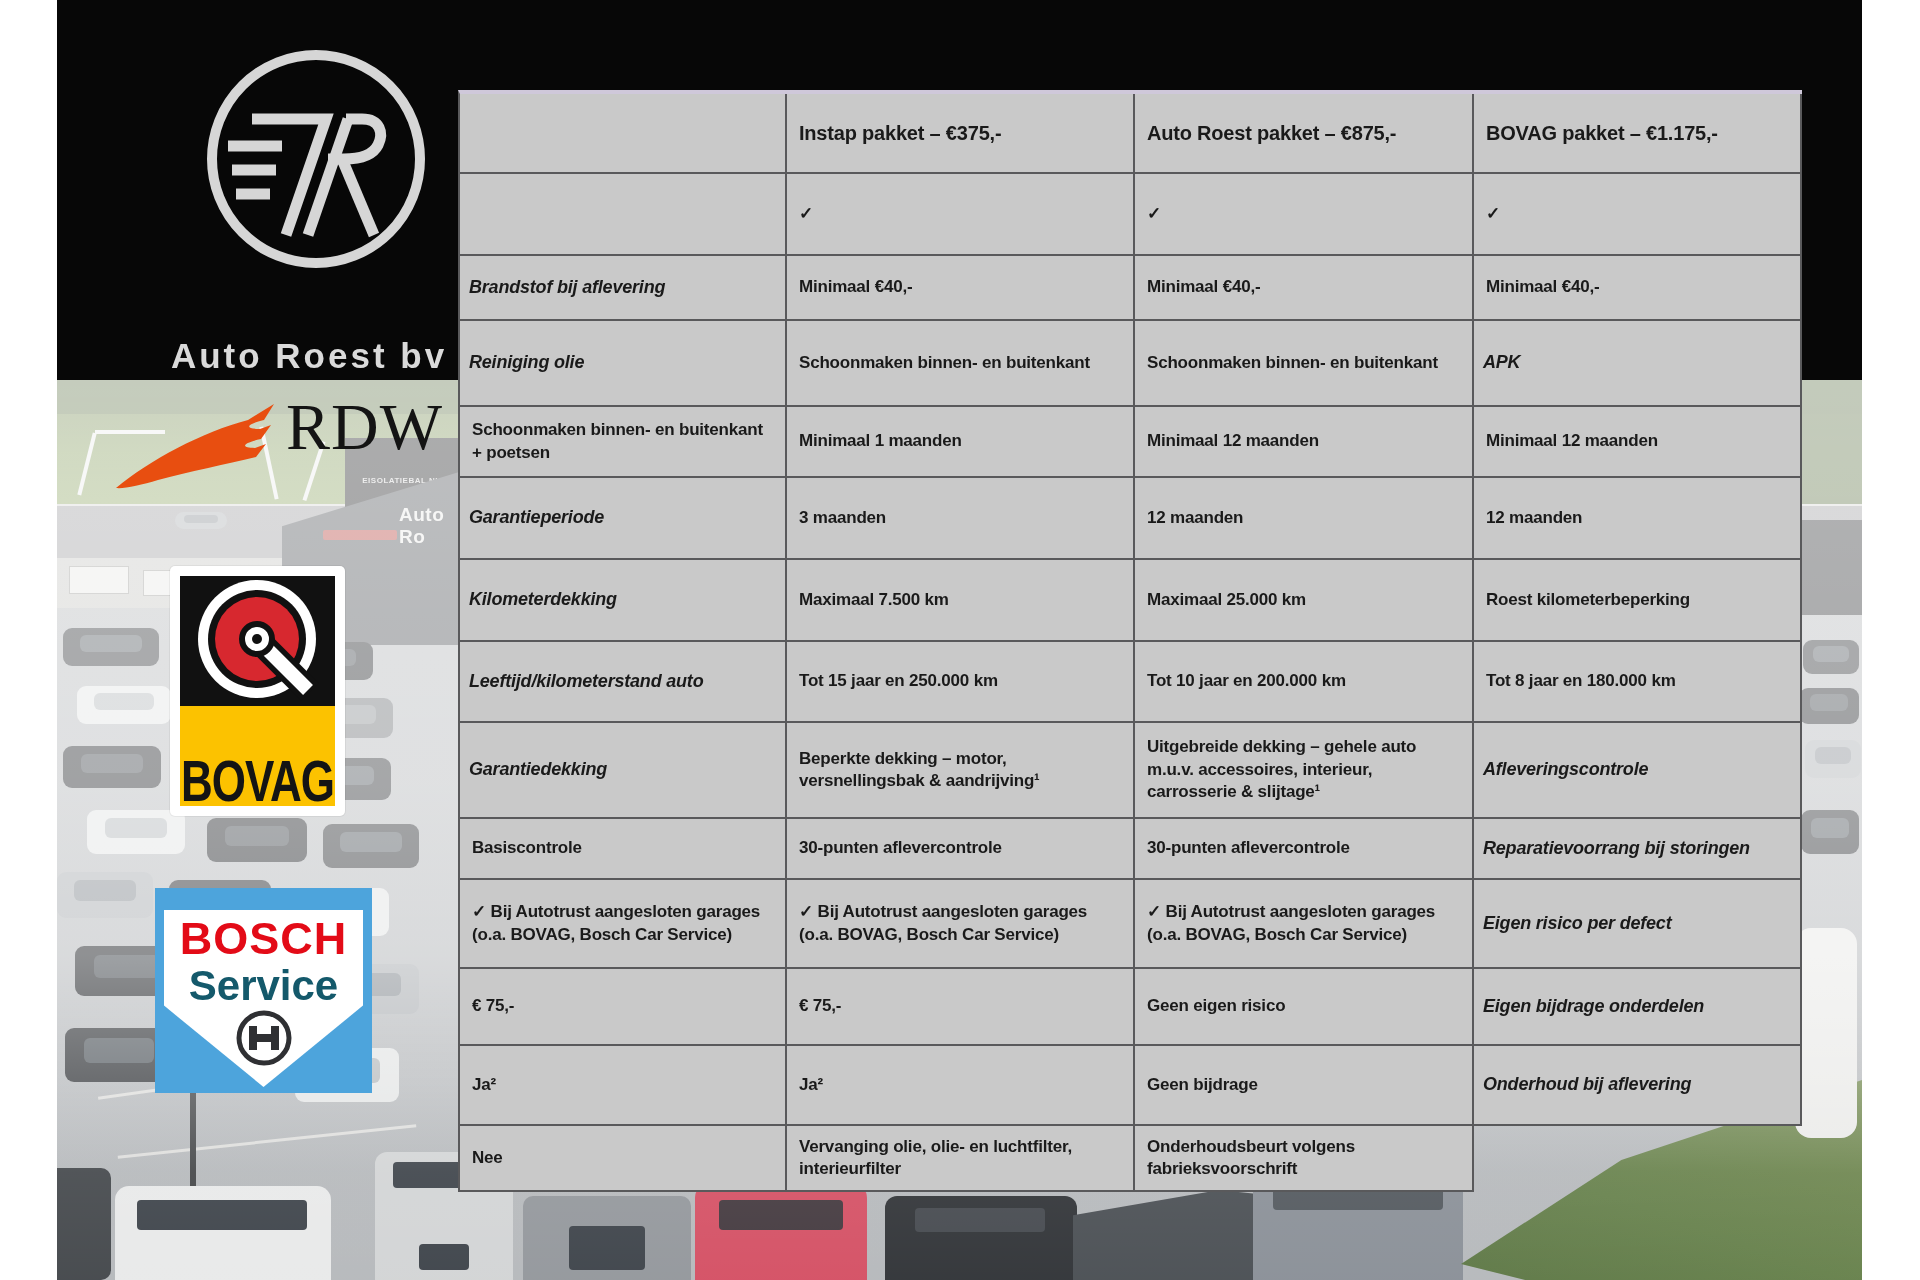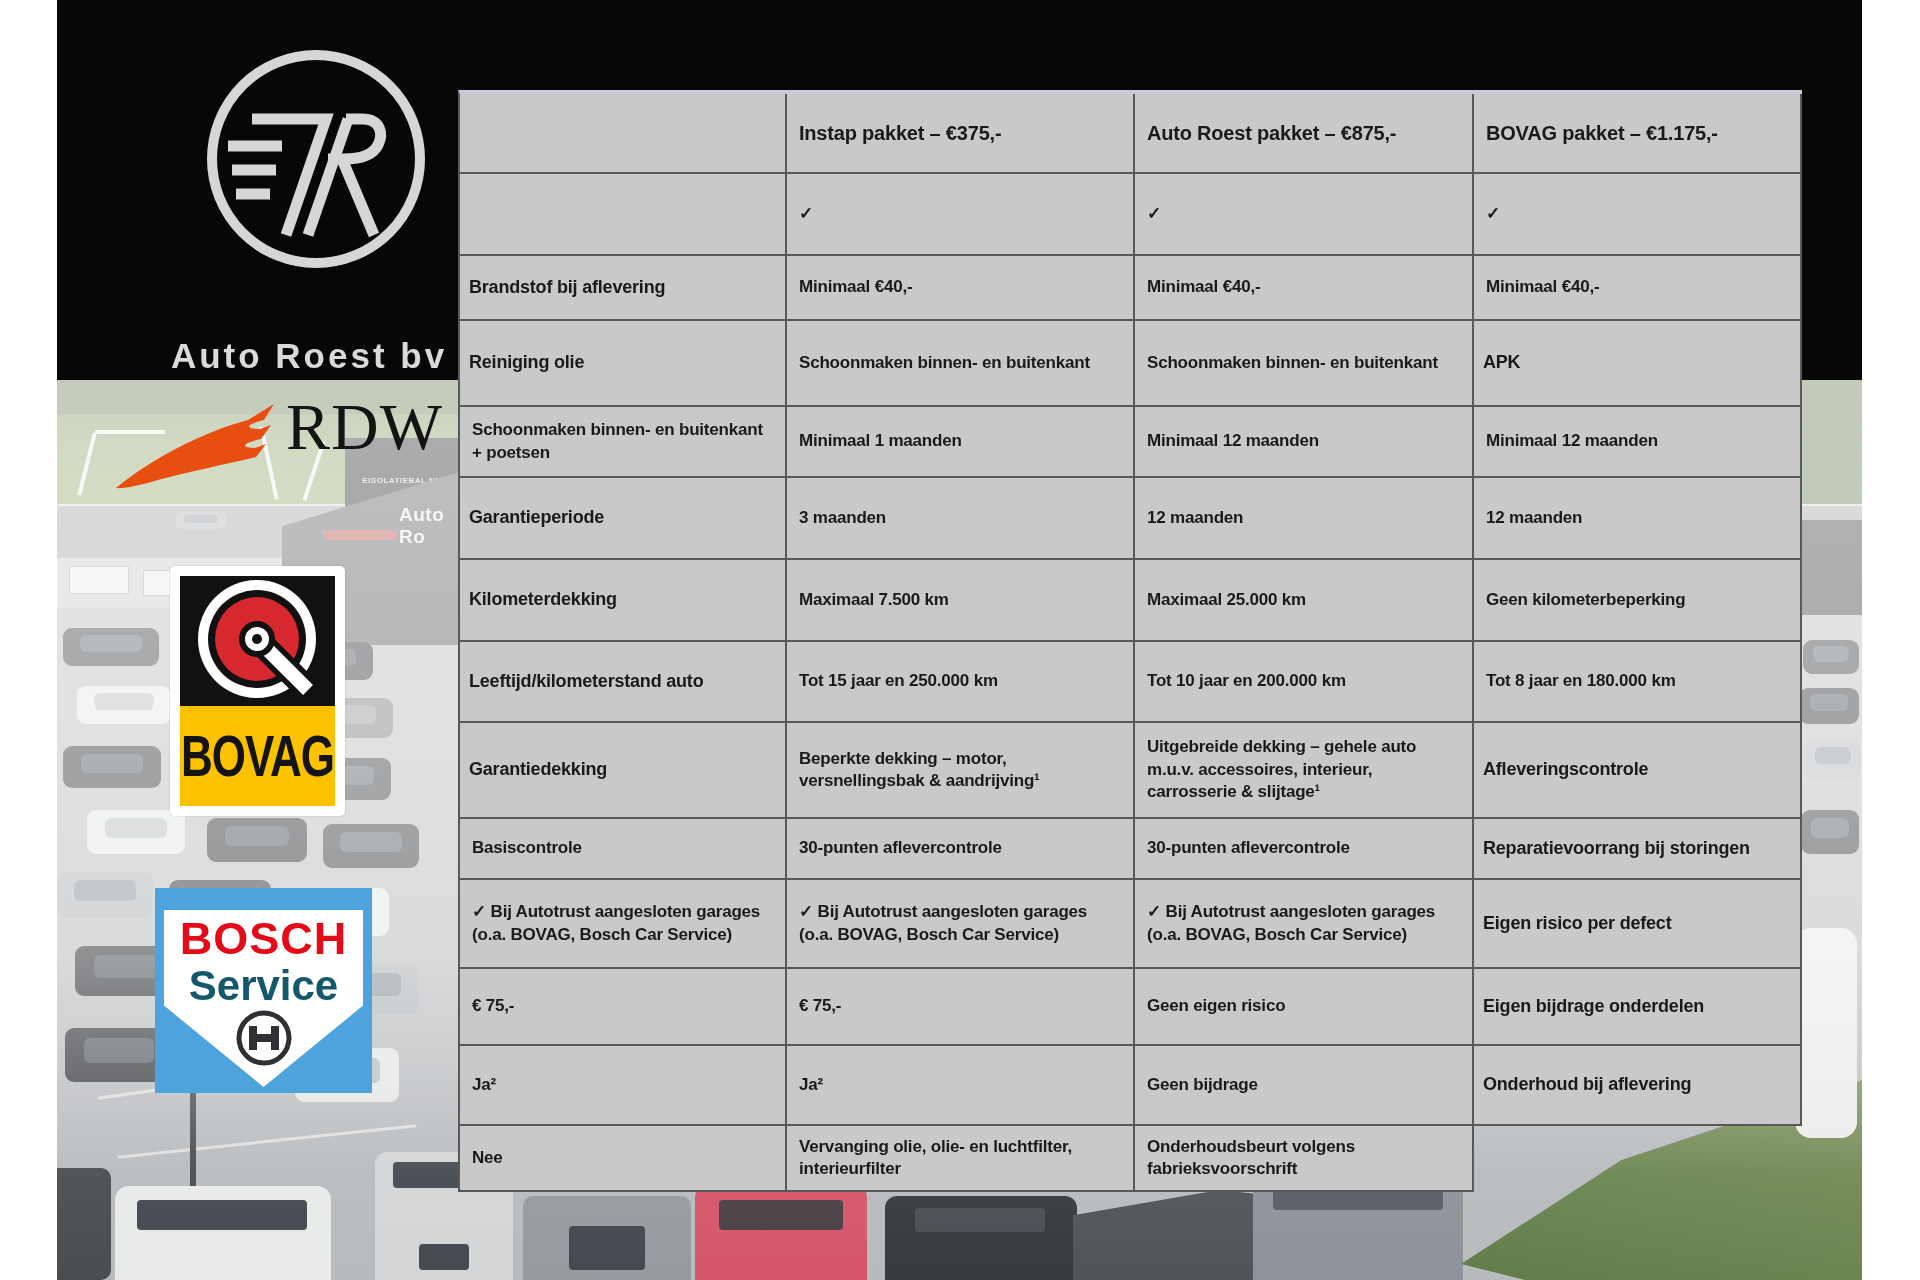--- a/index.html
+++ b/index.html
@@ -70,39 +70,39 @@
            color:#dadada;font-size:35px;font-weight:bold;letter-spacing:3px;}
 
   
   .rdw{position:absolute;left:108px;top:396px;display:flex;align-items:flex-start;}
   .rdw-text{font-family:"Liberation Serif",serif;font-size:66px;line-height:62px;color:#141414;margin-left:6px;letter-spacing:1px;}
 
   .bovag{position:absolute;left:170px;top:566px;width:175px;height:250px;background:#ffffff;
          border-radius:5px;box-shadow:0 0 0 1px rgba(0,0,0,.05);}
   .bovag-inner{position:absolute;left:10px;top:10px;right:10px;bottom:10px;}
   .bovag-yellow{position:absolute;left:0;right:0;bottom:0;height:100px;background:#fcc200;
-                display:flex;align-items:center;justify-content:center;}
+                display:flex;align-items:flex-end;justify-content:center;}
   .bovag-word{font-size:44px;font-weight:800;color:#141414;transform:scaleY(1.3);letter-spacing:-1px;}
 
   .bosch{position:absolute;left:155px;top:888px;width:217px;height:205px;background:#4da4dc;}
   .bosch-shield{position:absolute;left:9px;right:9px;top:22px;bottom:6px;background:#ffffff;
                 clip-path:polygon(0 0,100% 0,100% 54%,50% 100%,0 54%);
                 display:flex;flex-direction:column;align-items:center;}
   .bosch-word{color:#e30b17;font-size:45px;font-weight:800;letter-spacing:1px;margin-top:6px;line-height:1;}
   .bosch-service{color:#14596b;font-size:42px;font-weight:700;line-height:1;margin-top:4px;}
 
   
   .pkg-table{position:absolute;left:458px;top:90px;width:1342px;
              display:grid;grid-template-columns:327px 348px 339px 328px;
              border-top:4px solid #cfc8da;border-left:2px solid #59595b;}
   .cell{background:#c9c9c9;border-right:2px solid #59595b;border-bottom:2px solid #59595b;
         display:flex;align-items:center;padding:6px 12px;box-sizing:border-box;
         font-weight:bold;color:#1a1a1a;font-size:17px;line-height:1.32;letter-spacing:-0.2px;}
   .cell.th{font-size:20px;}
-  .cell.rowlabel{font-size:18px;padding-left:9px;}
+  .cell.rowlabel{font-size:18px;padding-left:9px;font-style:italic;}
 
   .strip{position:absolute;top:0;height:1280px;background:#ffffff;}
   .strip.left{left:0;width:57px;}
   .strip.right{left:1862px;width:58px;}
 </style>
 </head>
 <body>
 
 <div class="stage">
 
@@ -316,21 +316,21 @@
       <div class="cell rowlabel">
         <span>Kilometerdekking</span>
       </div>
       <div class="cell td">
         <span>Maximaal 7.500 km</span>
       </div>
       <div class="cell td">
         <span>Maximaal 25.000 km</span>
       </div>
       <div class="cell td">
-        <span>Geen kilometerbeperking</span>
+        <span>Roest kilometerbeperking</span>
       </div>
       <div class="cell rowlabel">
         <span>Leeftijd/kilometerstand auto</span>
       </div>
       <div class="cell td">
         <span>Tot 15 jaar en 250.000 km</span>
       </div>
       <div class="cell td">
         <span>Tot 10 jaar en 200.000 km</span>
       </div>

